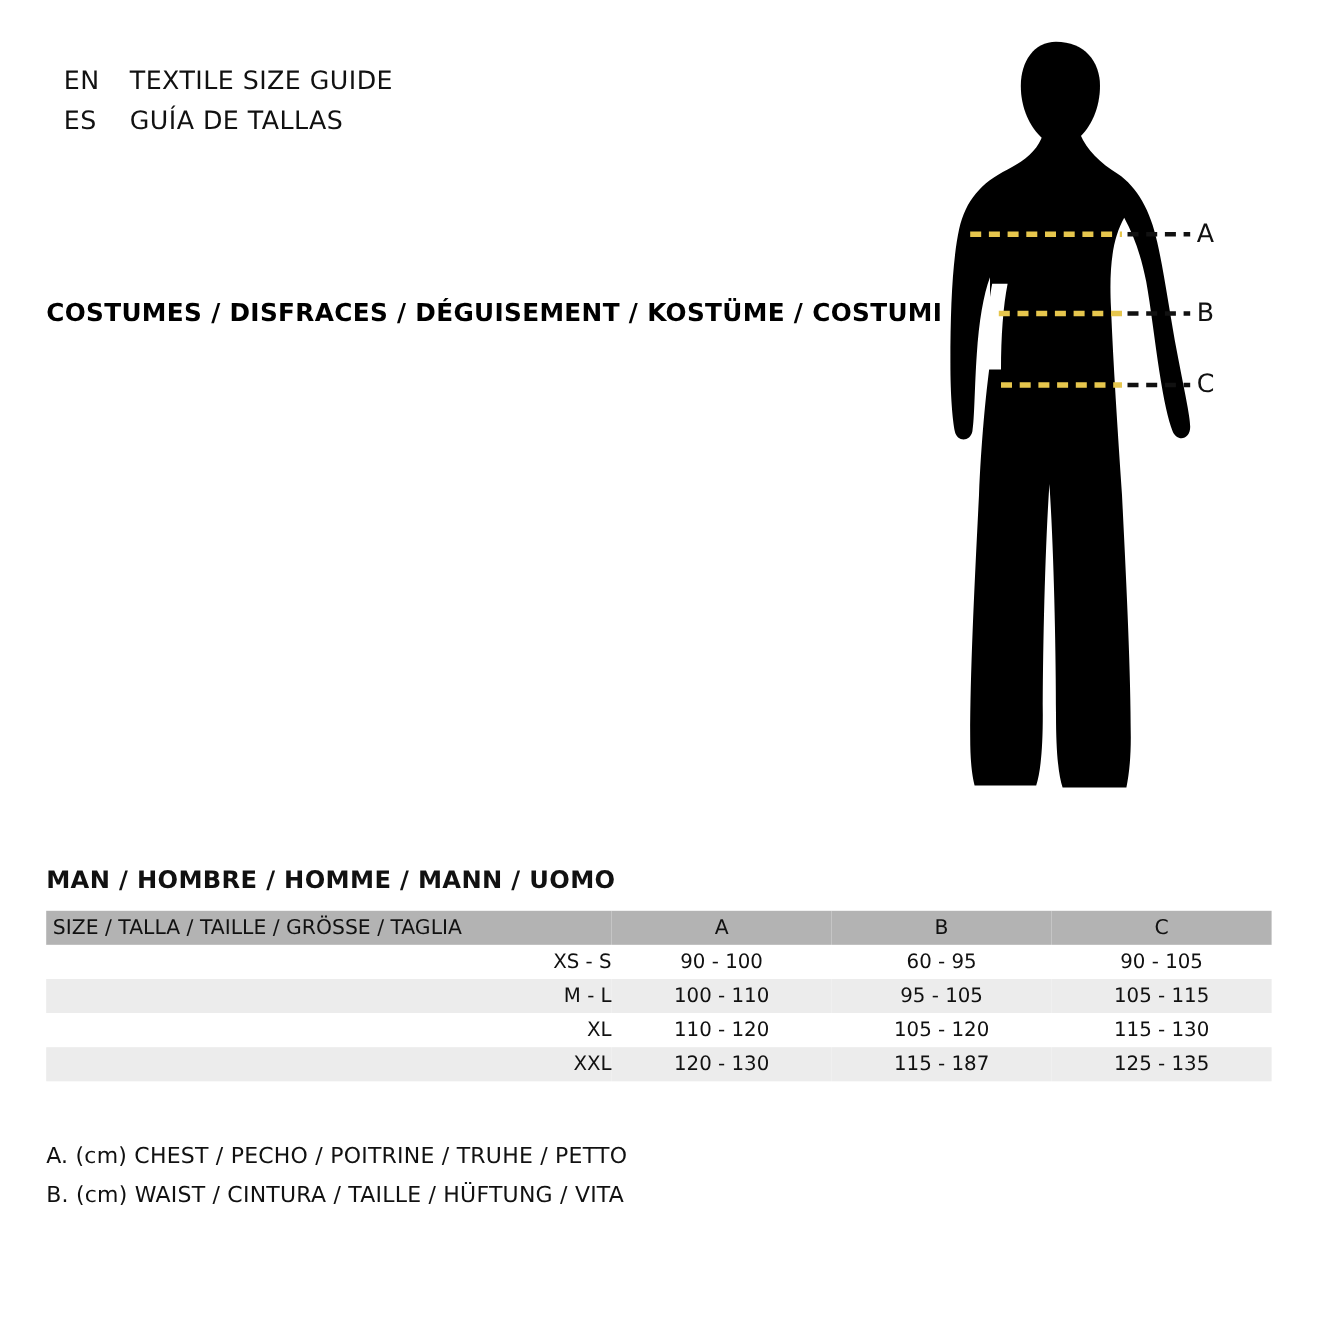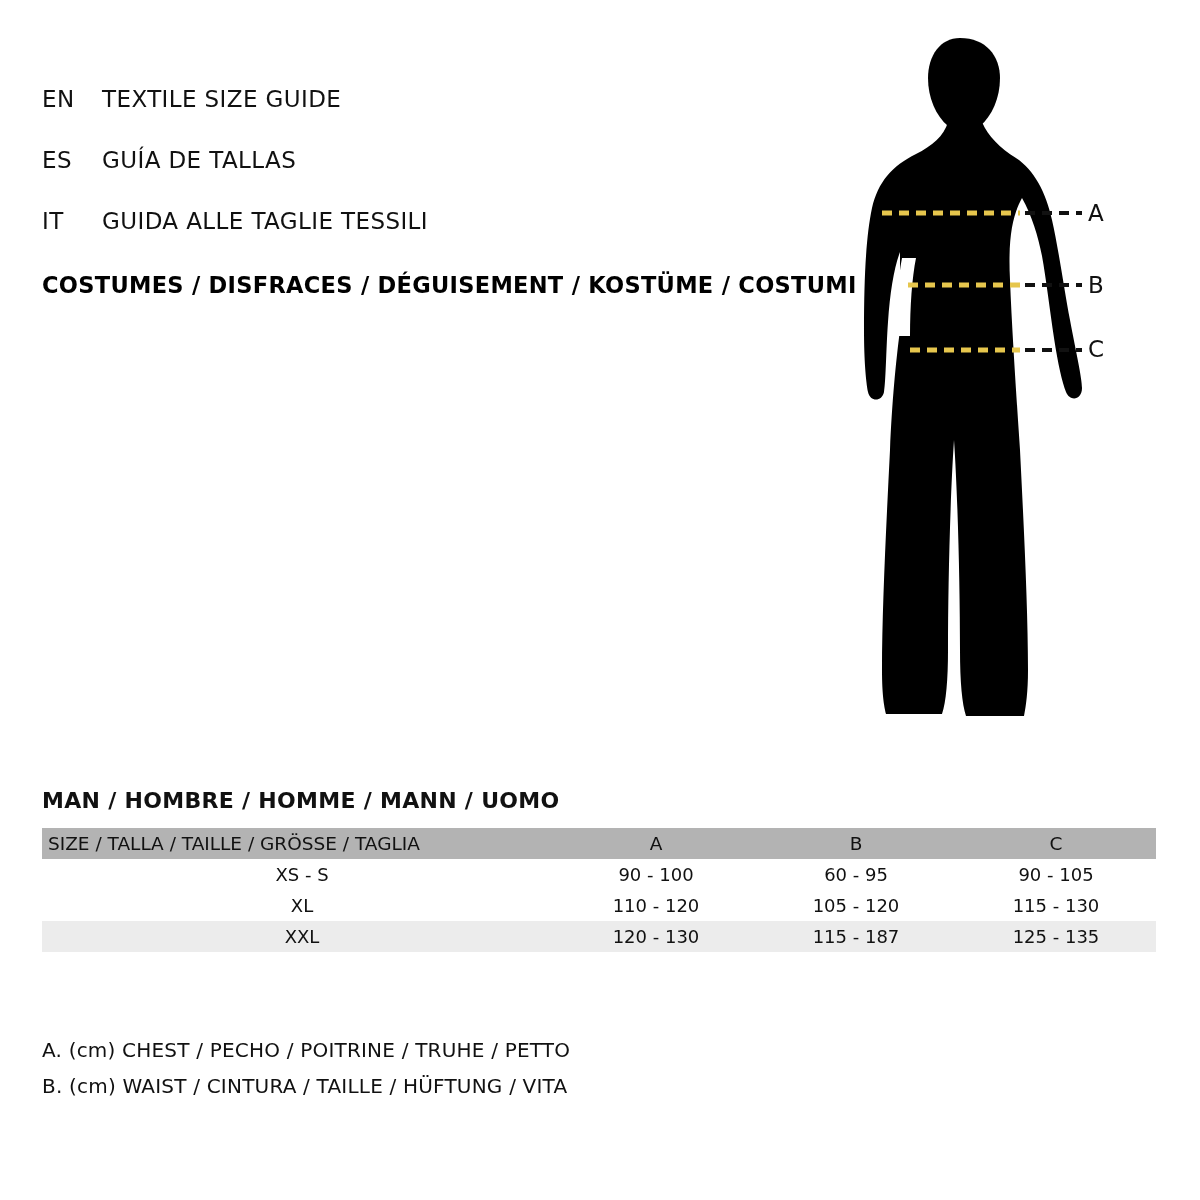--- a/index.html
+++ b/index.html
@@ -32,24 +32,24 @@
     display: flex;
     align-items: baseline;
     font-size: 23px;
     line-height: 36px;
     letter-spacing: 0.4px;
     color: #111;
   }
   .lang-code {
     width: 60px;
     flex: 0 0 60px;
+    margin-left: 16px;
   }
   .lang-text {
     flex: 1 1 auto;
-    margin-top: 25px;
   }
   .category-line {
     position: absolute;
     left: 42px;
     top: 272px;
     font-size: 22.5px;
     font-weight: bold;
     letter-spacing: 0.3px;
     color: #000;
     white-space: nowrap;
@@ -110,21 +110,21 @@
     font-size: 18.5px;
   }
   table.size-table thead th.col {
     text-align: center;
     width: 200px;
     font-size: 18.5px;
   }
   table.size-table tbody tr.odd { background: #ffffff; }
   table.size-table tbody tr.even { background: #ececec; }
   table.size-table tbody td.lbl {
-    text-align: center;
+    text-align: right;
     padding-left: 6px;
   }
   table.size-table tbody td.val {
     text-align: center;
     width: 200px;
   }
 
   
   .legend {
     position: absolute;
@@ -144,24 +144,20 @@
 <div class="page">
 
   <div class="lang-block">
     <div class="lang-row">
       <span class="lang-code">EN</span>
       <span class="lang-text">TEXTILE SIZE GUIDE</span>
     </div>
     <div class="lang-row">
       <span class="lang-code">ES</span>
       <span class="lang-text">GUÍA DE TALLAS</span>
-    </div>
-    <div class="lang-row">
-      <span class="lang-code">IT</span>
-      <span class="lang-text">GUIDA ALLE TAGLIE TESSILI</span>
     </div>
   </div>
 
   <div class="category-line">COSTUMES / DISFRACES / DÉGUISEMENT / KOSTÜME / COSTUMI</div>
 
   <div class="figure-wrap">
     <svg width="350" height="720" viewBox="0 0 350 720" xmlns="http://www.w3.org/2000/svg">
       <g>
 
         <path fill="#000000" d="M140 8 C120 8 108 26 108 48 C108 68 116 86 128 96 L160 96 C172 86 180 68 180 48 C180 26 166 8 140 8 Z"></path>
@@ -237,20 +233,26 @@
         <th class="col">C</th>
       </tr>
     </thead>
     <tbody>
       <tr class="odd">
         <td class="lbl">XS - S</td>
         <td class="val">90 - 100</td>
         <td class="val">60 - 95</td>
         <td class="val">90 - 105</td>
       </tr>
+      <tr class="even">
+        <td class="lbl">M - L</td>
+        <td class="val">100 - 110</td>
+        <td class="val">95 - 105</td>
+        <td class="val">105 - 115</td>
+      </tr>
       <tr class="odd">
         <td class="lbl">XL</td>
         <td class="val">110 - 120</td>
         <td class="val">105 - 120</td>
         <td class="val">115 - 130</td>
       </tr>
       <tr class="even">
         <td class="lbl">XXL</td>
         <td class="val">120 - 130</td>
         <td class="val">115 - 187</td>

